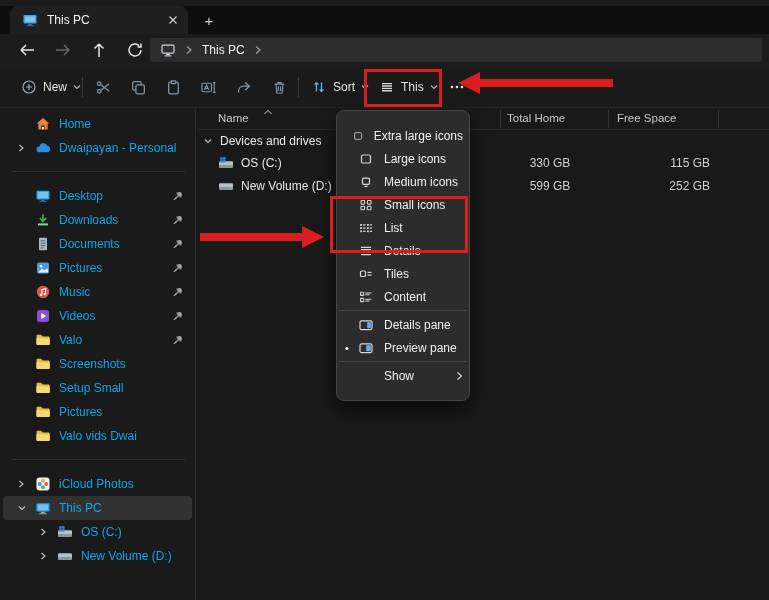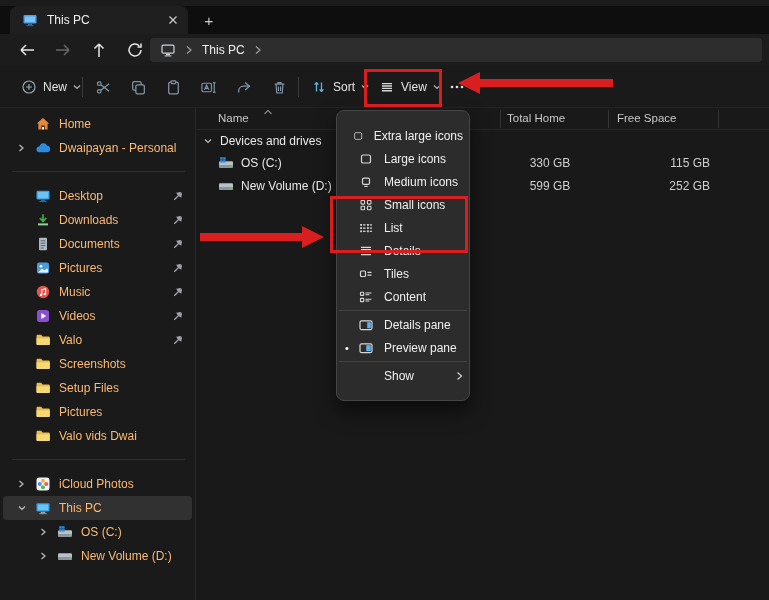--- a/index.html
+++ b/index.html
@@ -33,21 +33,21 @@
   .tico { position:absolute; top:7px; width:30px; height:28px; display:flex; align-items:center; justify-content:center; border-radius:4px; }
 
   
   #content { position:absolute; left:0; top:108px; width:769px; height:492px; }
   #sidebar { position:absolute; left:0; top:0; width:196px; height:492px; background:#1a1a1a;
     border-right:1px solid #2a2a2a; padding-top:4px; }
   .srow { height:24px; display:flex; align-items:center; padding-left:14px; margin:0 3px; border-radius:4px; }
   .srow .chev { width:18px; display:flex; align-items:center; }
   .srow .nochev { width:18px; }
   .srow .i { margin-right:8px; }
-  .srow .lbl { flex:1; color:#fdba74; white-space:nowrap; overflow:hidden; }
+  .srow .lbl { flex:1; color:#0ea5e9; white-space:nowrap; overflow:hidden; }
   .srow .pin { width:14px; margin-right:6px; display:flex; }
   .srow.sel { background:#313131; }
   .srow.indent { padding-left:36px; }
   .ssep { height:1px; background:#2e2e2e; margin:11px 10px 12px 12px; }
   .i { width:16px; height:16px; flex:0 0 16px; }
 
   
   #main { position:absolute; left:197px; top:0; width:617px; height:492px; }
   #colheader { position:absolute; left:0; top:0; width:572px; height:22px; border-bottom:1px solid #262626; color:#c9c9c9; font-size:11.5px; }
   #colheader .h { position:absolute; top:4px; }
@@ -189,21 +189,21 @@
         </svg>
       <span>Sort</span>
       <svg width="8" height="6" viewBox="0 0 8 6">
           <path d="M1 1.5 L4 4.5 L7 1.5" stroke="#b5b5b5" stroke-width="1.2" fill="none"></path>
         </svg>
     </div>
     <div class="tbtn" style="left:372px">
       <svg class="i" viewBox="0 0 16 16">
           <path d="M3 4.6 h10 M3 7 h10 M3 9.4 h10 M3 11.8 h10" stroke="#d8d8d8" stroke-width="1.4"></path>
         </svg>
-      <span>View</span>
+      <span>This</span>
       <svg width="8" height="6" viewBox="0 0 8 6">
           <path d="M1 1.5 L4 4.5 L7 1.5" stroke="#b5b5b5" stroke-width="1.2" fill="none"></path>
         </svg>
     </div>
     <div class="tico" style="left:442px">
       <svg width="18" height="16" viewBox="0 0 18 16">
           <circle cx="4" cy="8" r="1.3" fill="#e0e0e0"></circle>
           <circle cx="9" cy="8" r="1.3" fill="#e0e0e0"></circle>
           <circle cx="14" cy="8" r="1.3" fill="#e0e0e0"></circle>
         </svg>
@@ -352,21 +352,21 @@
             <path d="M1.5 6.2 h13.3 v5.5 a1.2 1.2 0 0 1 -1.2 1.2 H2.7 a1.2 1.2 0 0 1 -1.2 -1.2 Z" fill="#f8d775"></path>
           </svg>
         <span class="lbl">Screenshots</span>
       </div>
       <div class="srow">
         <span class="nochev"></span>
         <svg class="i" viewBox="0 0 16 16">
             <path d="M1.5 4 a1.2 1.2 0 0 1 1.2 -1.2 h3.4 l1.5 1.7 h6 a1.2 1.2 0 0 1 1.2 1.2 v6 a1.2 1.2 0 0 1 -1.2 1.2 H2.7 a1.2 1.2 0 0 1 -1.2 -1.2 Z" fill="#e9b94d"></path>
             <path d="M1.5 6.2 h13.3 v5.5 a1.2 1.2 0 0 1 -1.2 1.2 H2.7 a1.2 1.2 0 0 1 -1.2 -1.2 Z" fill="#f8d775"></path>
           </svg>
-        <span class="lbl">Setup Files</span>
+        <span class="lbl">Setup Small</span>
       </div>
       <div class="srow">
         <span class="nochev"></span>
         <svg class="i" viewBox="0 0 16 16">
             <path d="M1.5 4 a1.2 1.2 0 0 1 1.2 -1.2 h3.4 l1.5 1.7 h6 a1.2 1.2 0 0 1 1.2 1.2 v6 a1.2 1.2 0 0 1 -1.2 1.2 H2.7 a1.2 1.2 0 0 1 -1.2 -1.2 Z" fill="#e9b94d"></path>
             <path d="M1.5 6.2 h13.3 v5.5 a1.2 1.2 0 0 1 -1.2 1.2 H2.7 a1.2 1.2 0 0 1 -1.2 -1.2 Z" fill="#f8d775"></path>
           </svg>
         <span class="lbl">Pictures</span>
       </div>
       <div class="srow">

